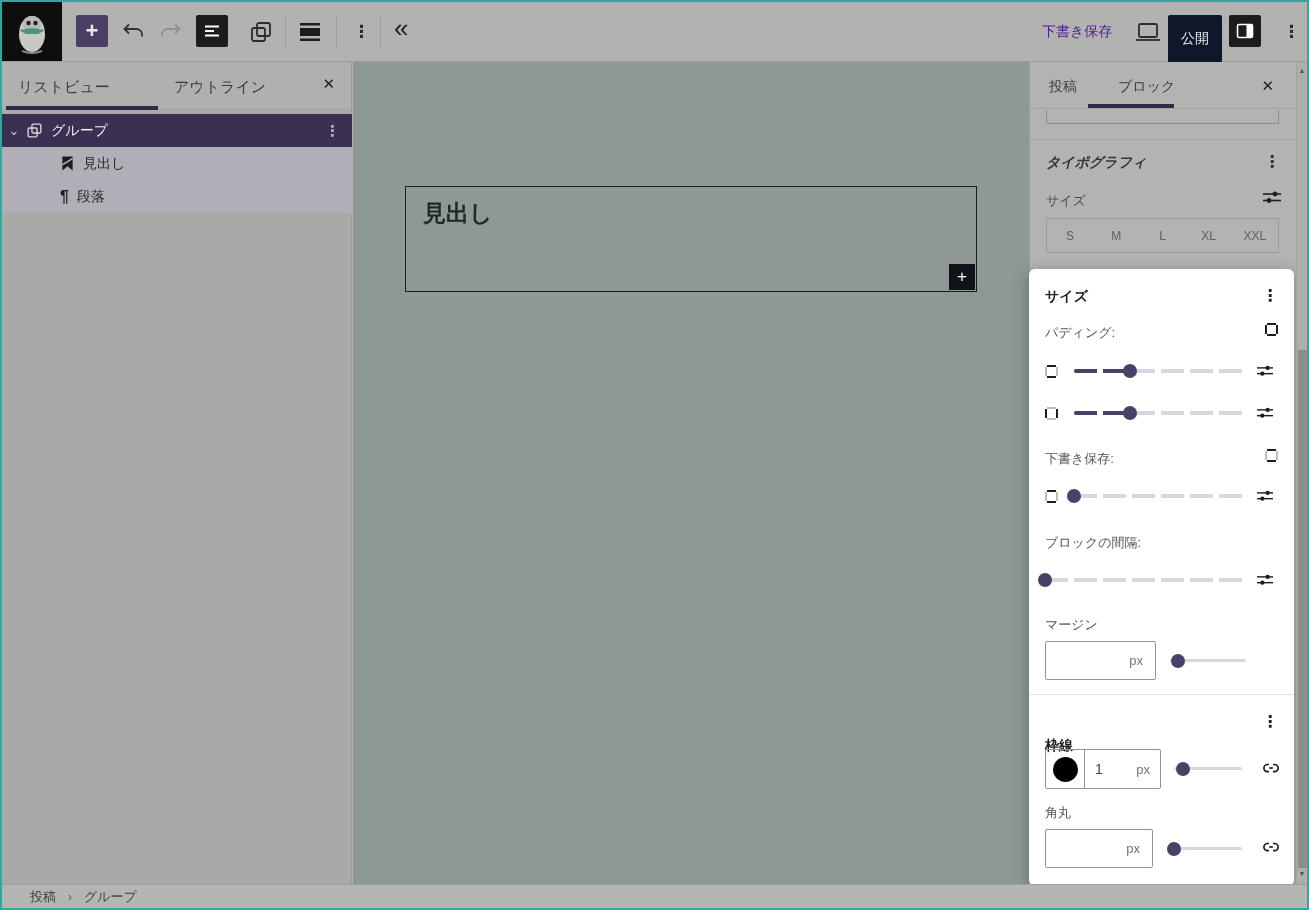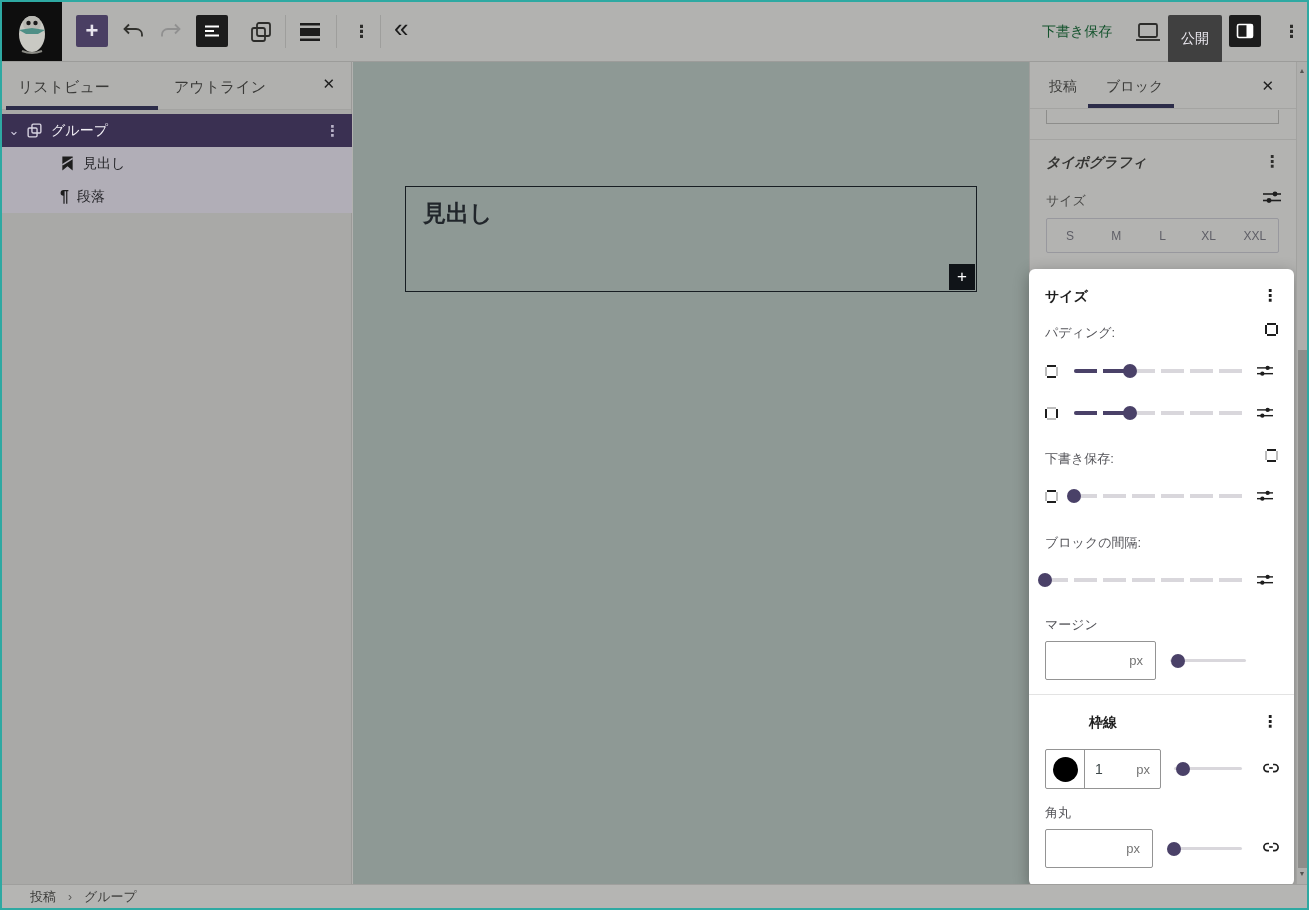--- a/index.html
+++ b/index.html
@@ -10,22 +10,22 @@
   
   .topbar{ position:absolute; left:0; top:0; width:1305px; height:60px; background:#b2b2b0; border-bottom:1px solid #9c9c9a; }
   .logo{ position:absolute; left:0; top:0; width:60px; height:59px; background:#0e0e0e; display:flex; align-items:center; justify-content:center; }
   .tb-btn{ position:absolute; border-radius:2px; display:flex; align-items:center; justify-content:center; }
   .btn-plus{ left:74px; top:13px; width:32px; height:32px; background:#4a3f63; color:#e8e5ee; font-size:22px; font-weight:bold; }
   .btn-overview{ left:194px; top:13px; width:32px; height:32px; background:#1c1c1c; }
   .tb-icon{ position:absolute; color:#2c2c2a; }
   .tb-sep{ position:absolute; top:13px; width:1px; height:33px; background:#9e9e9c; }
   .kebab{ color:#2c2c2a; font-size:17px; letter-spacing:0; line-height:1; font-weight:bold; }
   .collapse{ font-size:26px; color:#1c1c1c; line-height:1; }
-  .save-draft{ position:absolute; left:1040px; top:21px; font-size:14px; color:#14532d; cursor:pointer; }
-  .btn-publish{ left:1166px; top:13px; width:54px; height:48px; background:#404040; color:#eceaf1; font-size:14px; }
+  .save-draft{ position:absolute; left:1040px; top:21px; font-size:14px; color:#4c1d95; cursor:pointer; }
+  .btn-publish{ left:1166px; top:13px; width:54px; height:48px; background:#0f172a; color:#eceaf1; font-size:14px; }
   .btn-sidebar{ left:1227px; top:13px; width:32px; height:32px; background:#1c1c1c; }
 
   
   .left-panel{ position:absolute; left:0; top:60px; width:350px; height:822px; background:#a9a9a7; border-right:1px solid #9a9a98; }
   .lp-tabs{ position:relative; height:48px; background:#b0b0ae; border-bottom:1px solid #a3a3a1; }
   .lp-tab{ position:absolute; top:16px; font-size:15px; color:#3a3a38; cursor:pointer; }
   .lp-underline{ position:absolute; left:4px; top:44px; width:152px; height:4px; background:#2c2c49; }
   .lp-close{ position:absolute; right:16px; top:13px; font-size:15px; color:#1d1d1d; cursor:pointer; }
   .tree{ position:absolute; left:0; top:52px; width:350px; }
   .tree-row{ height:33px; display:flex; align-items:center; position:relative; }
@@ -218,21 +218,21 @@
 
   <div class="canvas">
     <div class="group-block">
       <div class="block-heading">見出し</div>
       <div class="block-add">+</div>
     </div>
   </div>
 
   <div class="sidebar">
     <span class="sb-tab" style="left:19px;">投稿</span>
-    <span class="sb-tab" style="left:76px;">ブロック</span>
+    <span class="sb-tab" style="left:88px;">ブロック</span>
     <span class="sb-underline"></span>
     <span class="sb-close">✕</span>
     <div class="sb-div" style="top:46px;"></div>
     <div class="partial-input"></div>
     <div class="sb-div" style="top:77px;"></div>
 
     <span class="sec-title" style="left:16px;top:92px;font-style:italic;">タイポグラフィ</span>
     <span class="icon-kebab-dark" style="top:92px;">⋮</span>
 
     <span class="sb-label" style="left:16px;top:130px;">サイズ</span>
@@ -360,21 +360,21 @@
     <div class="num-input" style="left:16px;top:372px;width:111px;height:39px;">
       <span class="val"></span>
       <span class="unit">px</span>
     </div>
     <span class="track solid" style="position: absolute; left: 141px; top: 390px; width: 76px; --pct: 10%;">
       <span class="thumb"></span>
     </span>
 
     <div class="wp-divider"></div>
 
-    <span class="wp-title" style="top:445px;margin-left:44px;">枠線</span>
+    <span class="wp-title" style="top:468px;">枠線</span>
     <span class="wp-kebab" style="top:445px;">⋮</span>
 
     <div class="border-ctl">
       <span class="swatch-cell">
           <span class="swatch"></span>
         </span>
       <span class="bw-val">
         <span class="val">1</span>
         <span class="unit">px</span>
       </span>

